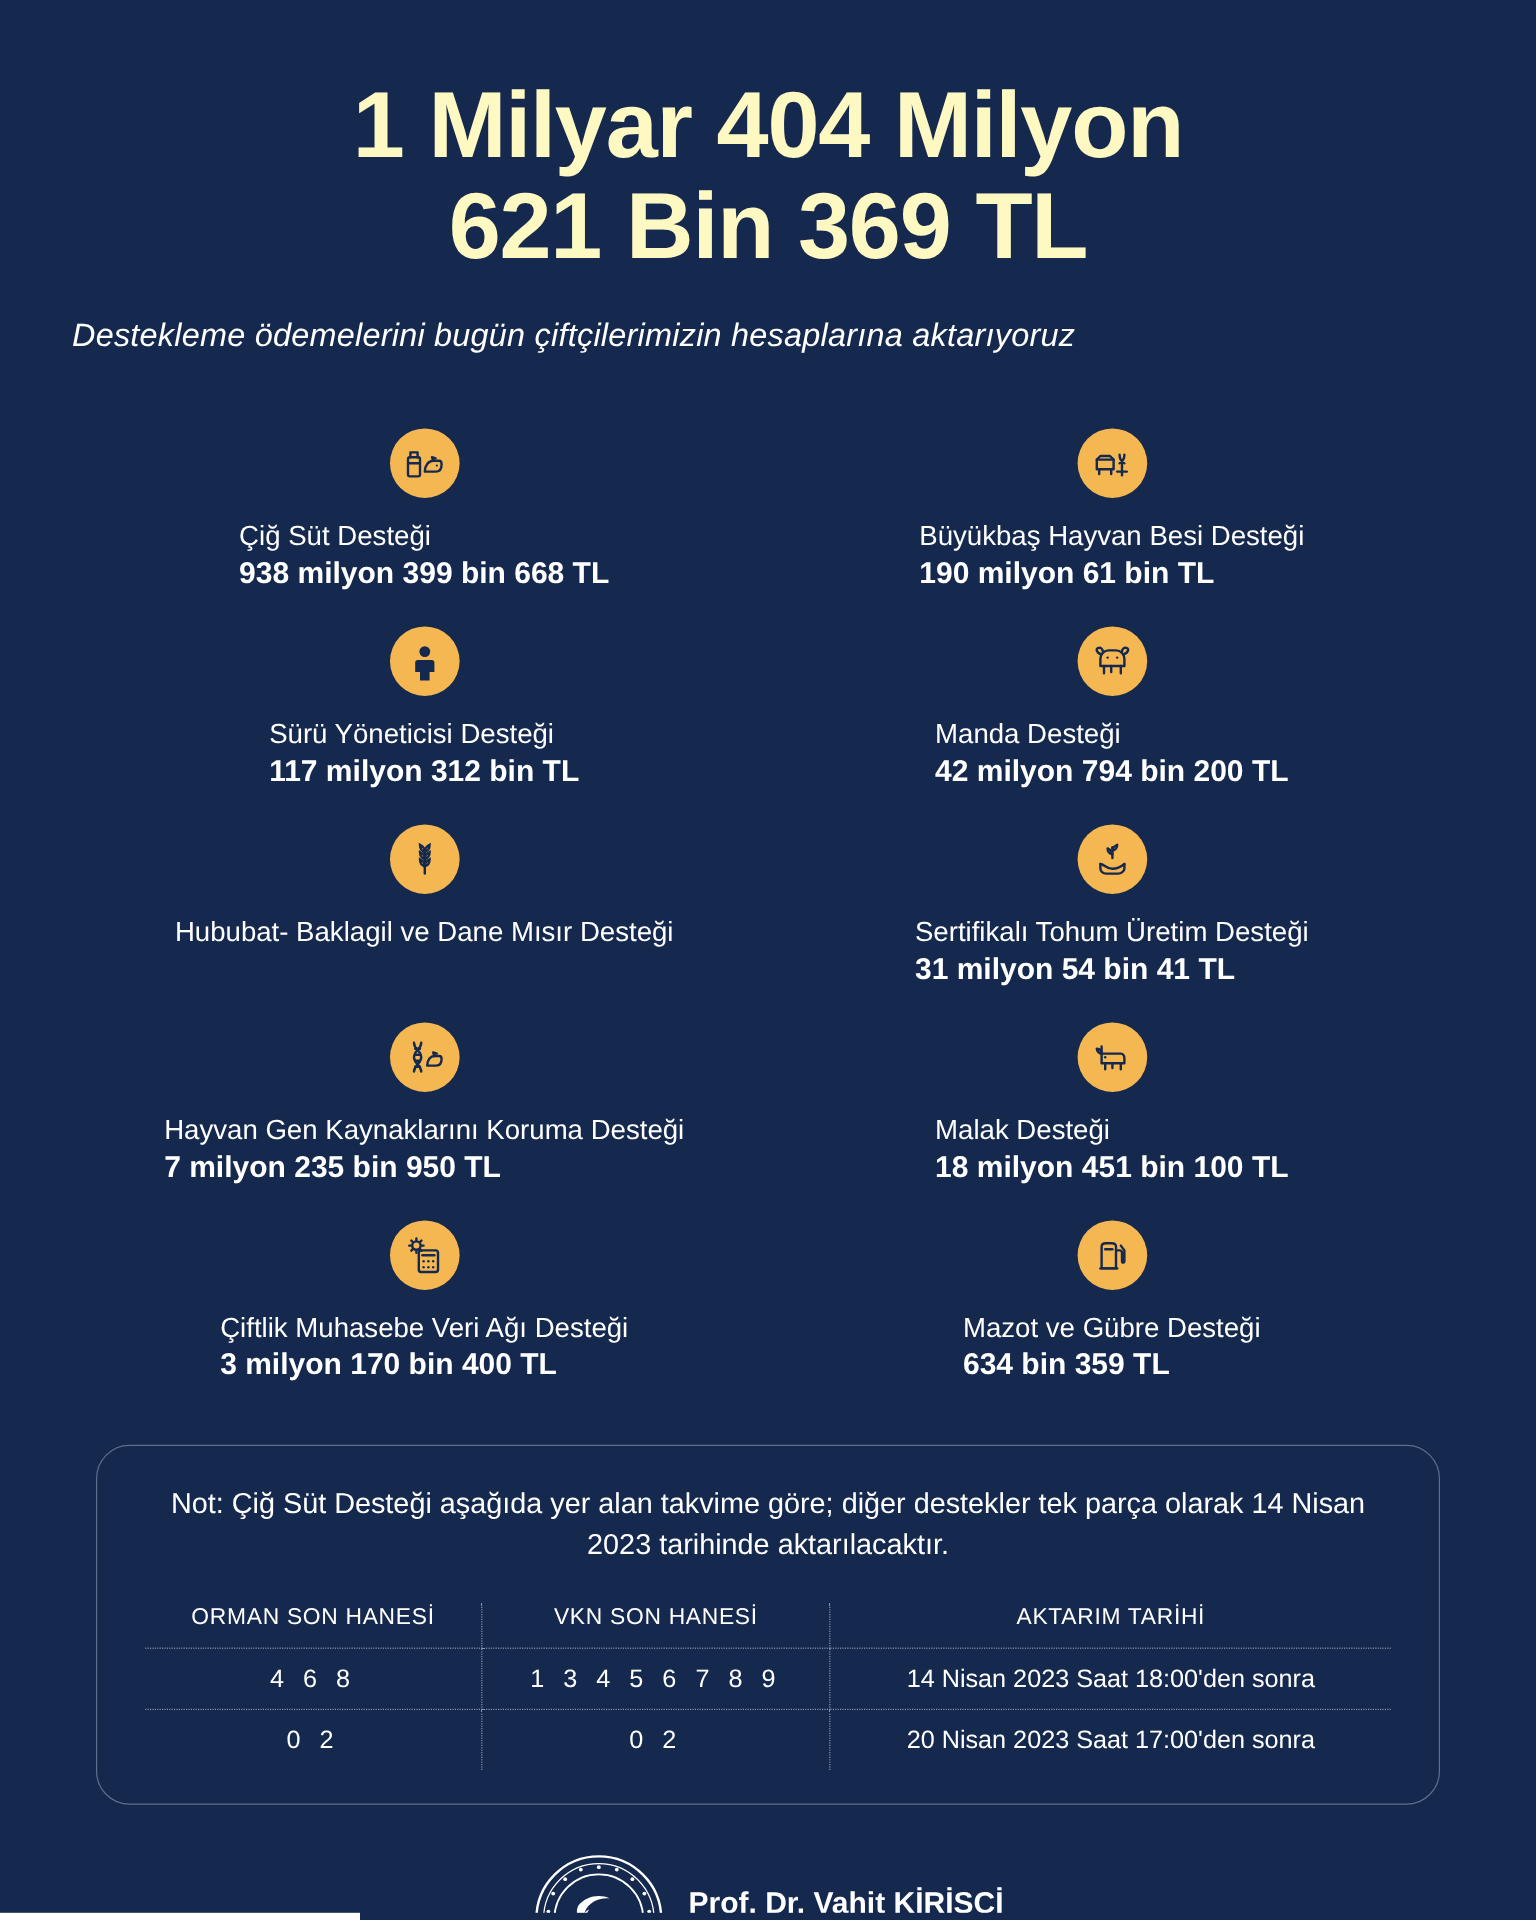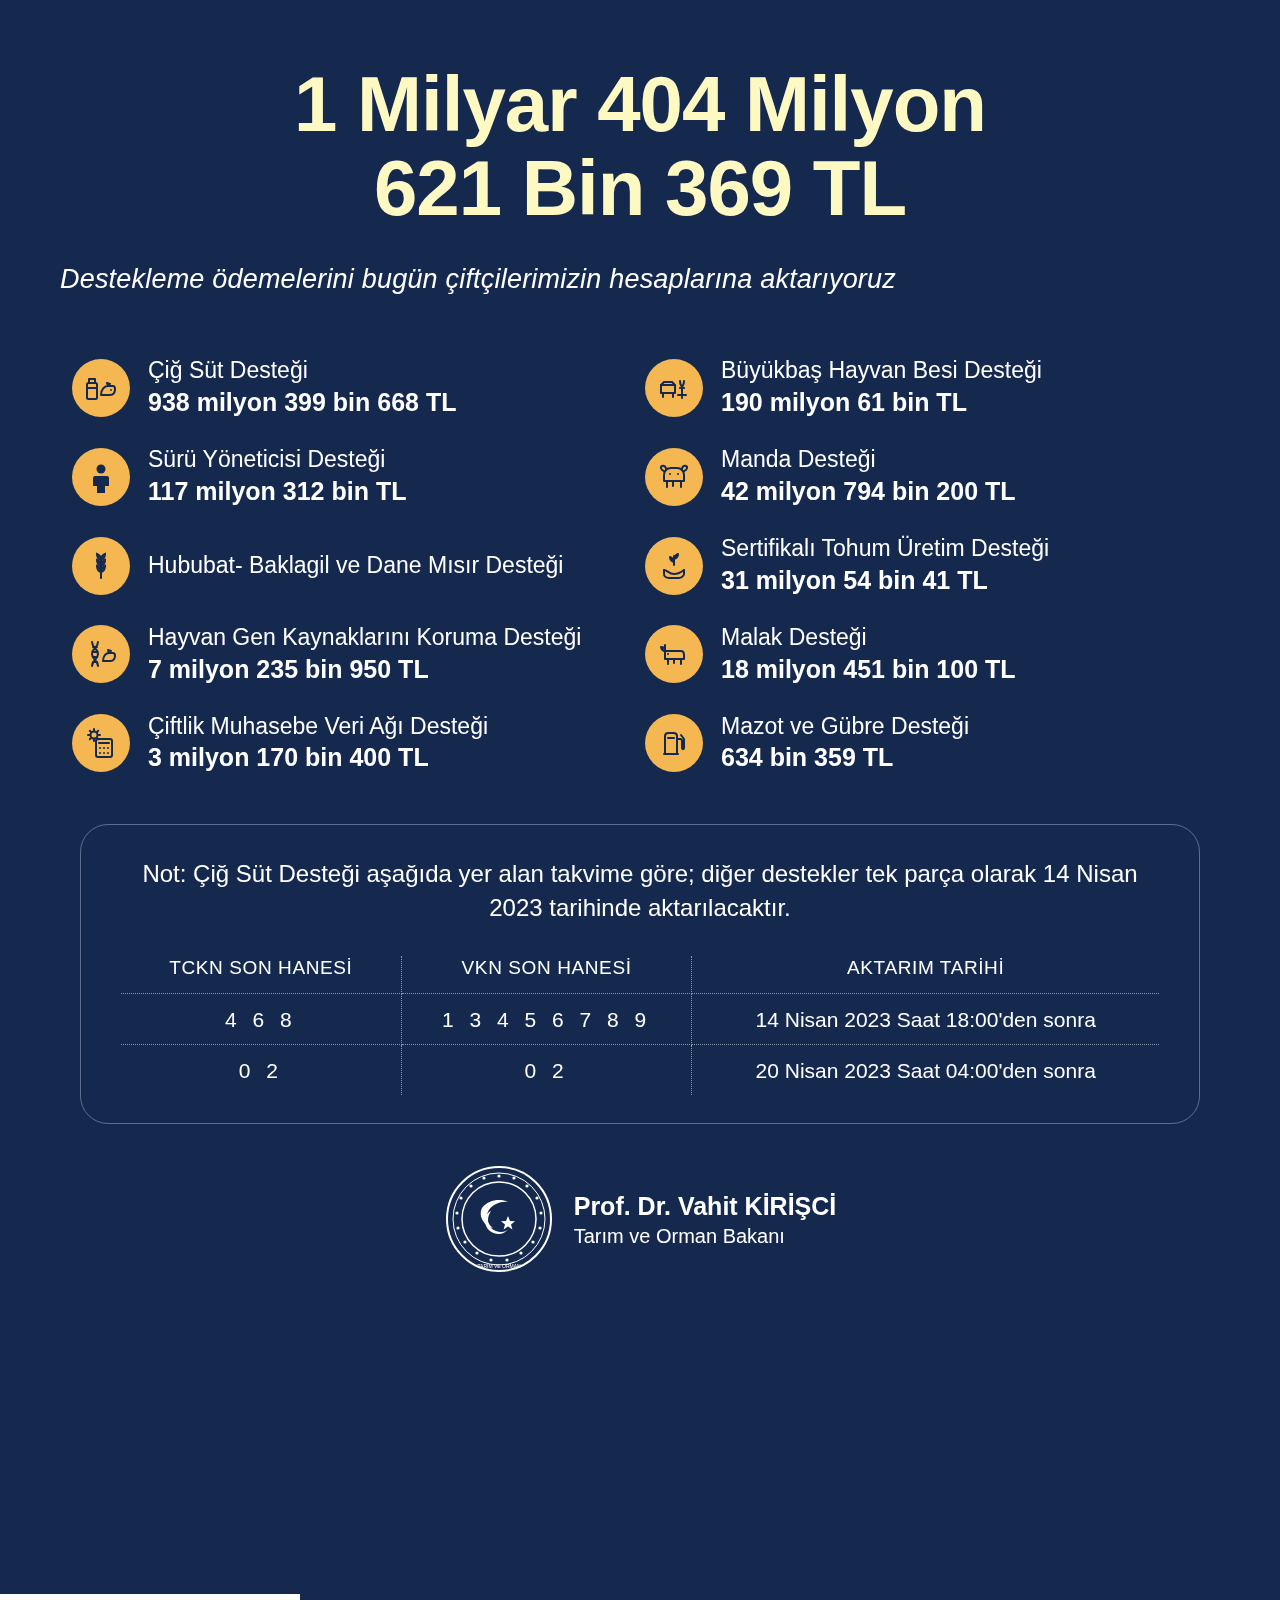--- a/index.html
+++ b/index.html
@@ -54,20 +54,21 @@
     grid-template-columns: 1fr 1fr;
     column-gap: 10px;
     row-gap: 28px;
     padding: 0 12px;
   }
 
   .item {
     display: flex;
     align-items: center;
     gap: 18px;
+    flex-direction: column;
   }
 
   .badge {
     flex: 0 0 auto;
     width: 58px;
     height: 58px;
     border-radius: 50%;
     background: #f4b751;
     display: flex;
     align-items: center;
@@ -350,35 +351,35 @@
     </div>
 
   </div>
 
   <div class="note-box">
     <div class="note-text">Not: Çiğ Süt Desteği aşağıda yer alan takvime göre; diğer destekler tek parça olarak 14 Nisan 2023 tarihinde aktarılacaktır.</div>
 
     <table class="sched">
       <thead>
         <tr>
-          <th class="c1">TCKN SON HANESİ</th>
+          <th class="c1">ORMAN SON HANESİ</th>
           <th class="c2">VKN SON HANESİ</th>
           <th class="c3">AKTARIM TARİHİ</th>
         </tr>
       </thead>
       <tbody>
         <tr>
           <td class="c1 digit-group">4 6 8</td>
           <td class="c2 digit-group">1 3 4 5 6 7 8 9</td>
           <td class="c3">14 Nisan 2023 Saat 18:00'den sonra</td>
         </tr>
         <tr>
           <td class="c1 digit-group">0 2</td>
           <td class="c2 digit-group">0 2</td>
-          <td class="c3">20 Nisan 2023 Saat 04:00'den sonra</td>
+          <td class="c3">20 Nisan 2023 Saat 17:00'den sonra</td>
         </tr>
       </tbody>
     </table>
   </div>
 
   <div class="footer">
     <span class="emblem">
       <svg width="110" height="110" viewBox="0 0 110 110">
         <circle cx="55" cy="55" r="52" fill="none" stroke="#ffffff" stroke-width="2"></circle>
         <circle cx="55" cy="55" r="46" fill="none" stroke="#ffffff" stroke-width="1"></circle>

